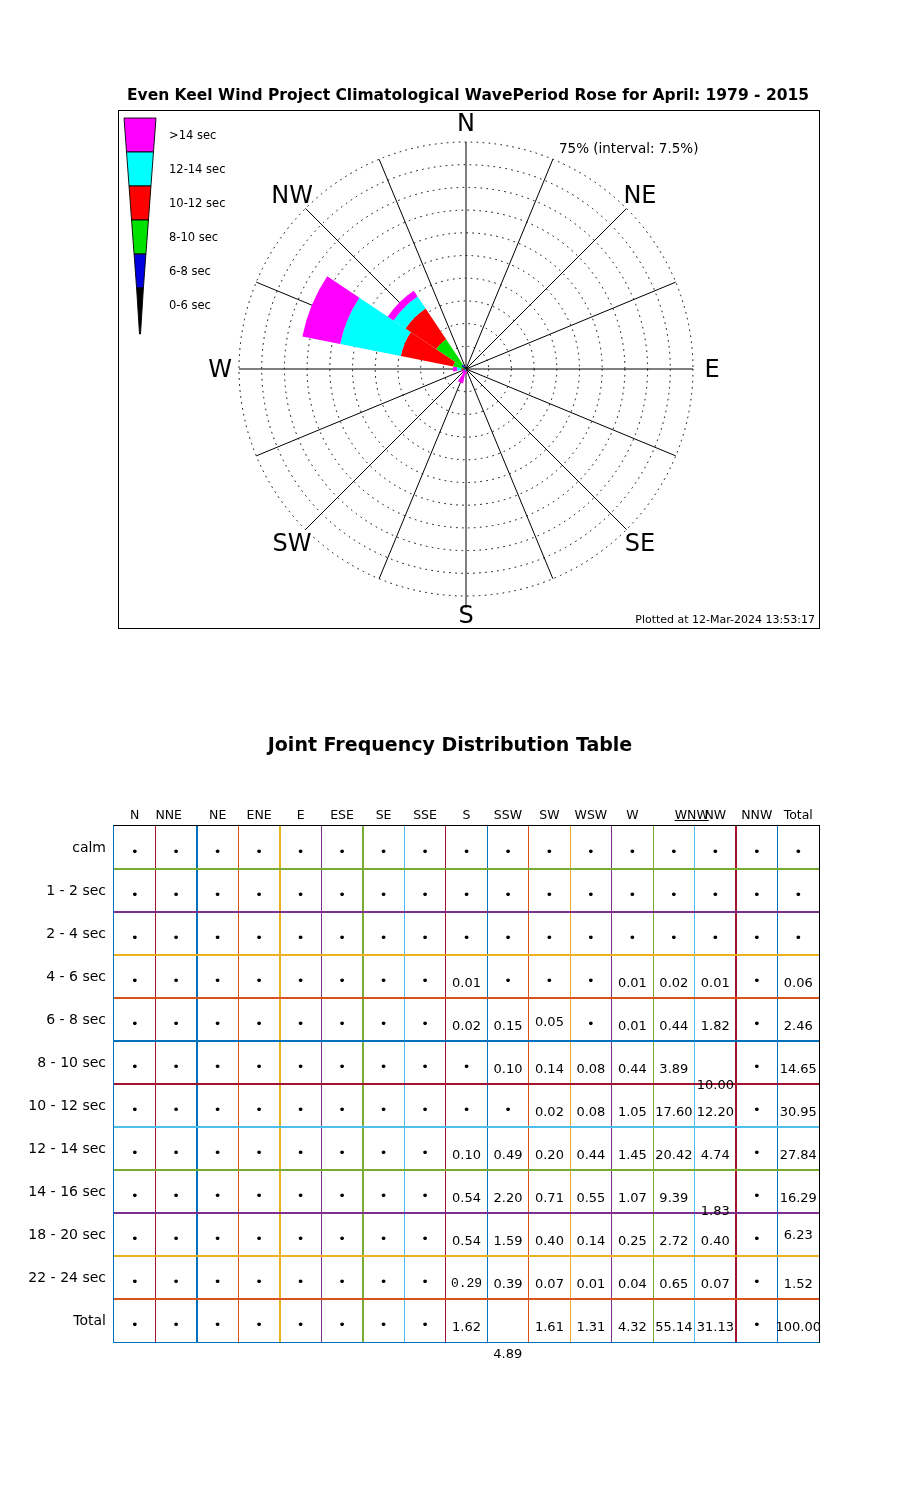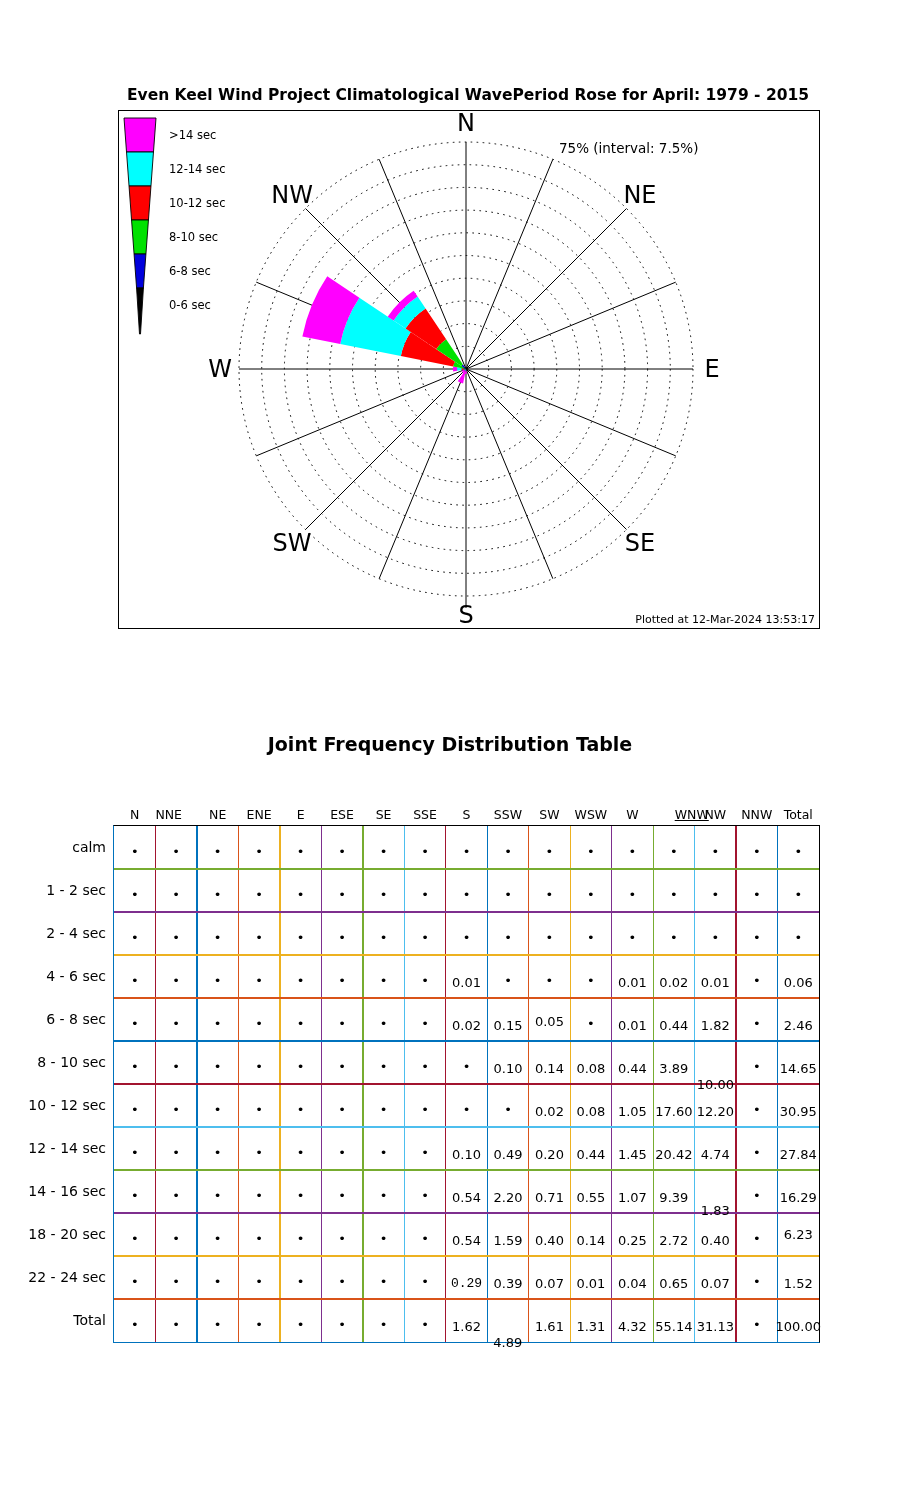--- a/index.html
+++ b/index.html
@@ -357,21 +357,21 @@
     <div class="cell" style="left: 663.529px; top: 430px; width: 41.4706px; height: 43px; padding-top: 6px;">1.52</div>
     <div class="cell" style="left: 0px; top: 473px; width: 41.4706px; height: 43px; font-size: 13px; padding-top: 4px;">•</div>
     <div class="cell" style="left: 41.4706px; top: 473px; width: 41.4706px; height: 43px; font-size: 13px; padding-top: 4px;">•</div>
     <div class="cell" style="left: 82.9412px; top: 473px; width: 41.4706px; height: 43px; font-size: 13px; padding-top: 4px;">•</div>
     <div class="cell" style="left: 124.412px; top: 473px; width: 41.4706px; height: 43px; font-size: 13px; padding-top: 4px;">•</div>
     <div class="cell" style="left: 165.882px; top: 473px; width: 41.4706px; height: 43px; font-size: 13px; padding-top: 4px;">•</div>
     <div class="cell" style="left: 207.353px; top: 473px; width: 41.4706px; height: 43px; font-size: 13px; padding-top: 4px;">•</div>
     <div class="cell" style="left: 248.824px; top: 473px; width: 41.4706px; height: 43px; font-size: 13px; padding-top: 4px;">•</div>
     <div class="cell" style="left: 290.294px; top: 473px; width: 41.4706px; height: 43px; font-size: 13px; padding-top: 4px;">•</div>
     <div class="cell" style="left: 331.765px; top: 473px; width: 41.4706px; height: 43px; padding-top: 6px;">1.62</div>
-    <div class="cell" style="left: 373.235px; top: 488px; width: 41px; height: 43px; padding-top: 7px;">4.89</div>
+    <div class="cell" style="left: 373.235px; top: 499px; width: 41px; height: 43px; padding-top: 7px;">4.89</div>
     <div class="cell" style="left: 414.706px; top: 473px; width: 41.4706px; height: 43px; padding-top: 6px;">1.61</div>
     <div class="cell" style="left: 456.176px; top: 473px; width: 41.4706px; height: 43px; padding-top: 6px;">1.31</div>
     <div class="cell" style="left: 497.647px; top: 473px; width: 41.4706px; height: 43px; padding-top: 6px;">4.32</div>
     <div class="cell" style="left: 539.118px; top: 473px; width: 41.4706px; height: 43px; padding-top: 6px;">55.14</div>
     <div class="cell" style="left: 580.588px; top: 473px; width: 41.4706px; height: 43px; padding-top: 6px;">31.13</div>
     <div class="cell" style="left: 622.059px; top: 473px; width: 41.4706px; height: 43px; font-size: 13px; padding-top: 4px;">•</div>
     <div class="cell" style="left: 663.529px; top: 473px; width: 41.4706px; height: 43px; padding-top: 6px;">100.00</div>
   </div>
 
 </body></html>

